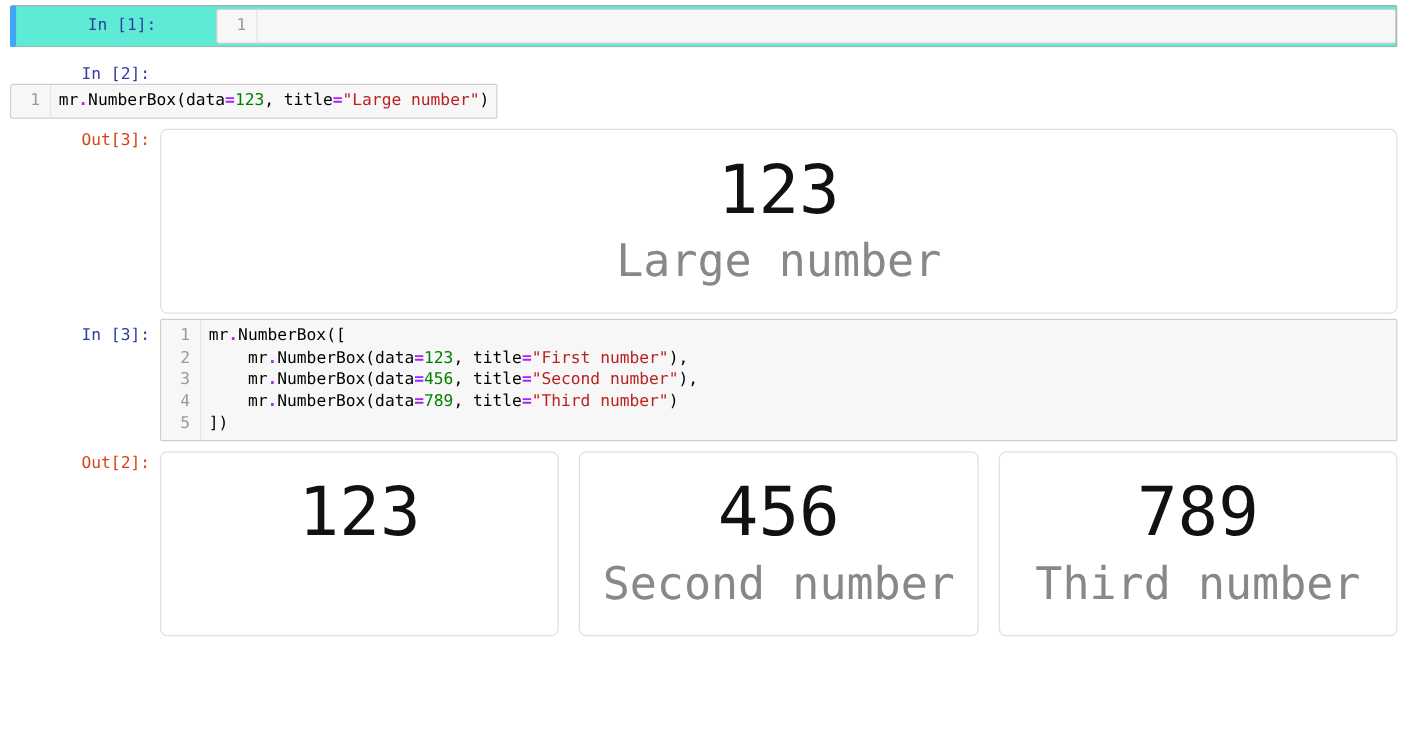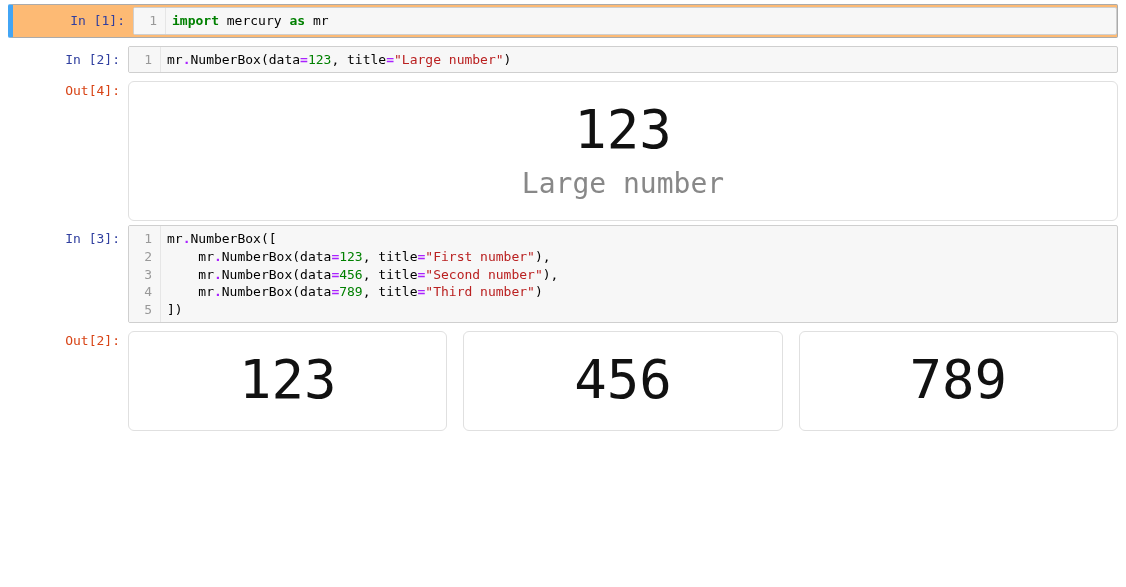--- a/index.html
+++ b/index.html
@@ -13,21 +13,22 @@
   }
   .cell {
     display: flex;
     align-items: flex-start;
     padding: 2px 0;
   }
   .cell.selected {
     border: 1px solid #ababab;
     border-left: 5px solid #42A5F5;
     border-radius: 2px;
-    background: #fdba74;
+    background: #5eead4;
+    gap: 40px;
   }
   .cell.selected .prompt { padding-left: 3px; }
   .prompt {
     width: 120px;
     min-width: 120px;
     text-align: right;
     padding: 6px 8px 0 0;
     font-family: "DejaVu Sans Mono", Menlo, Consolas, monospace;
     font-size: 13px;
     line-height: 1.2;
@@ -81,54 +82,53 @@
   }
   .numbox .value {
     font-family: "DejaVu Sans Mono", Menlo, Consolas, monospace;
     font-size: 54px;
     color: #111;
     line-height: 1.1;
     font-weight: 400;
   }
   .numbox .title {
     font-family: "DejaVu Sans Mono", Menlo, Consolas, monospace;
-    font-size: 28px;
+    font-size: 36px;
     color: #888;
     margin-top: 8px;
   }
   .numbox-row {
     display: flex;
     gap: 16px;
   }
 </style>
 </head>
 <body>
 
 <div class="cell selected">
   <div class="prompt in">In [1]:</div>
   <div class="input-area">
     <div class="gutter">
         <div>1</div>
       </div>
-    <div class="code"><span class="kw">import</span> <span class="nm">mercury</span> <span class="kw">as</span> <span class="nm">mr</span></div>
   </div>
 </div>
 
-<div class="cell" style="margin-top:6px;">
+<div class="cell" style="margin-top:6px;flex-direction:column;">
   <div class="prompt in">In [2]:</div>
   <div class="input-area">
     <div class="gutter">
         <div>1</div>
       </div>
     <div class="code"><span class="nm">mr</span><span class="op">.</span><span class="nm">NumberBox</span>(data<span class="op">=</span><span class="num">123</span>, title<span class="op">=</span><span class="str">"Large number"</span>)</div>
   </div>
 </div>
 
 <div class="cell">
-  <div class="prompt out">Out[4]:</div>
+  <div class="prompt out">Out[3]:</div>
   <div class="output-area">
     <div class="numbox">
       <div class="value">123</div>
       <div class="title">Large number</div>
     </div>
   </div>
 </div>
 
 <div class="cell" style="">
   <div class="prompt in">In [3]:</div>
@@ -150,19 +150,21 @@
 
 <div class="cell">
   <div class="prompt out">Out[2]:</div>
   <div class="output-area">
     <div class="numbox-row">
       <div class="numbox">
         <div class="value">123</div>
       </div>
       <div class="numbox">
         <div class="value">456</div>
+        <div class="title">Second number</div>
       </div>
       <div class="numbox">
         <div class="value">789</div>
+        <div class="title">Third number</div>
       </div>
     </div>
   </div>
 </div>
 
 </body></html>

